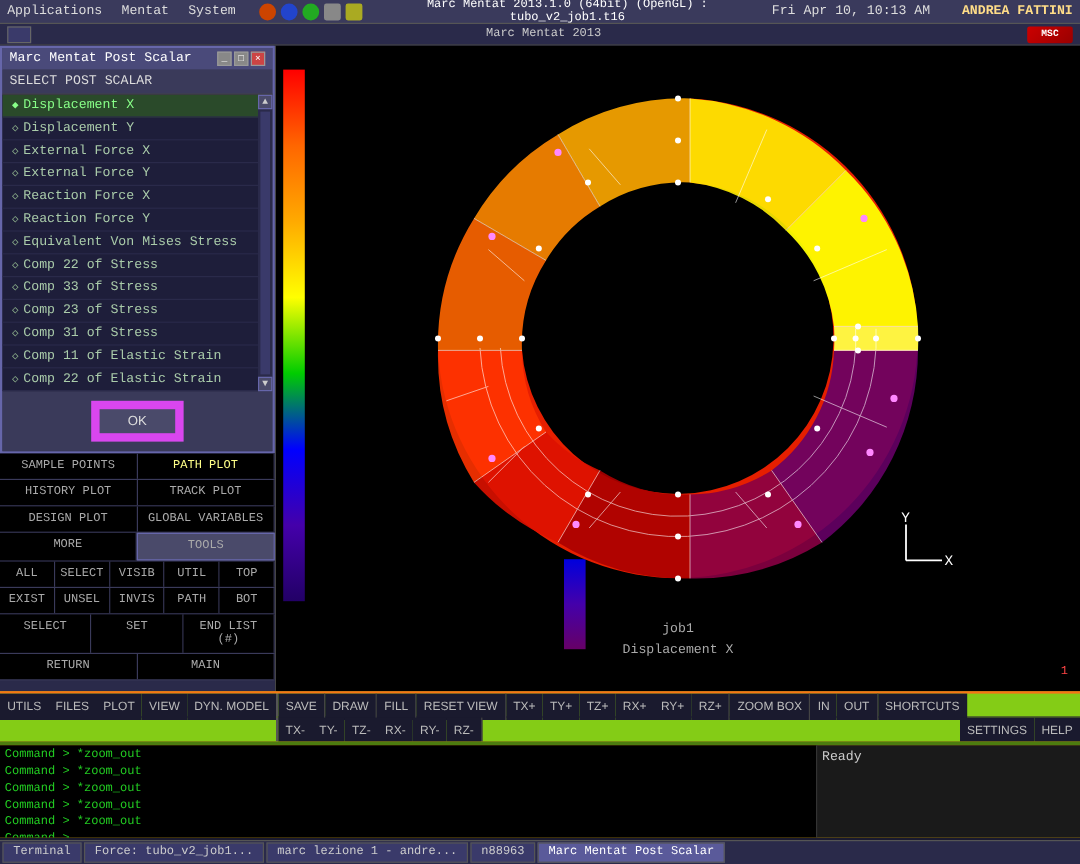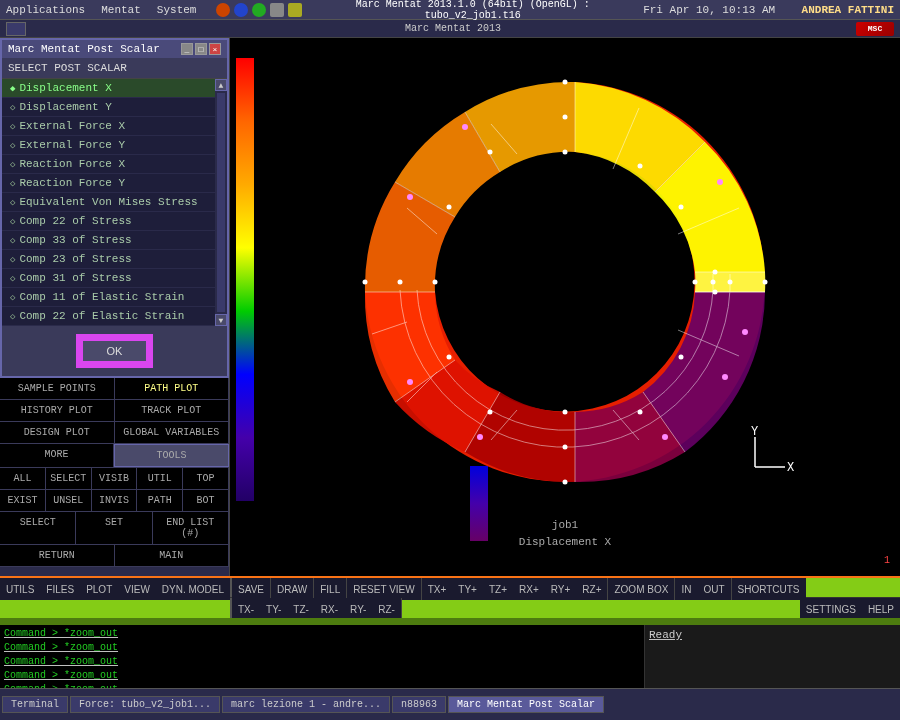--- a/index.html
+++ b/index.html
@@ -193,52 +193,51 @@
       height: 22px;
       white-space: nowrap;
     }
     .tb-btn.sep { border-right: 1px solid #444; }
 
     
     #bottom-area {
       display: flex;
       height: 80px;
       background: #eab308;
-      border-top: 7px solid #4d7c0f;
-      text-decoration: underline;
+      border-top: 3px solid #4d7c0f;
     }
     #command-area {
       flex: 1;
       background: #000;
       padding: 2px 4px;
       overflow: hidden;
     }
     .cmd-line {
       font-size: 10px;
       color: #22cc22;
       line-height: 1.4;
     }
     #status-area {
-      width: 256px;
+      width: 220px;
       background: #1a1a1a;
       border-left: 1px solid #333;
       padding: 4px;
     }
     #ready-label {
       color: #ccc;
       font-size: 11px;
     }
 
     
     #taskbar {
       position: absolute;
       bottom: 0;
       left: 0;
       right: 0;
-      height: 32px;
+      height: 20px;
       background: #2a2a4a;
       display: flex;
       align-items: center;
       border-top: 1px solid #555;
       gap: 2px;
       padding: 0 2px;
       text-align: center;
     }
     .taskbar-item {
       padding: 2px 8px;

